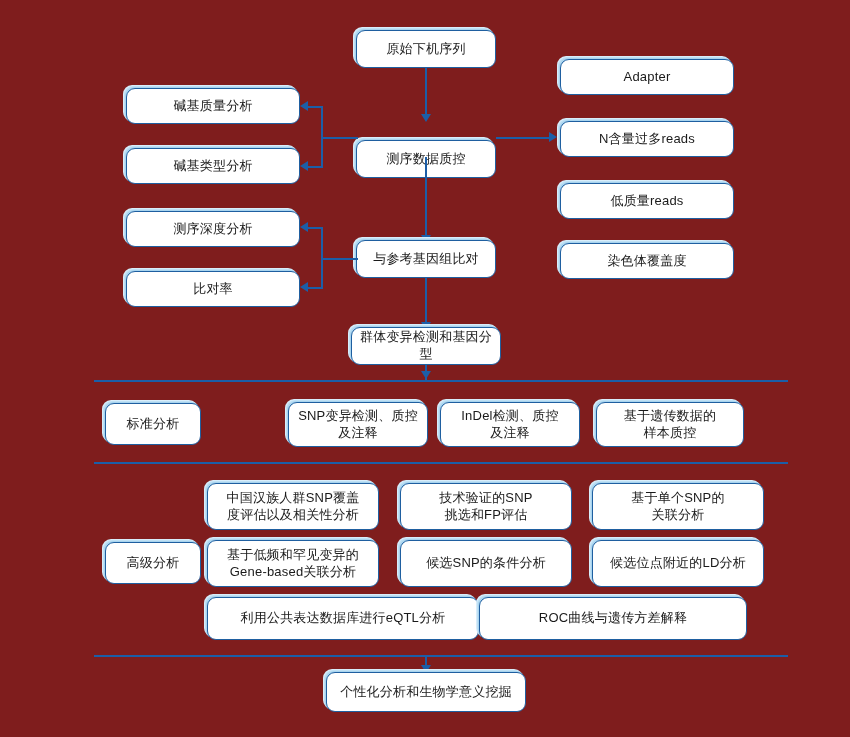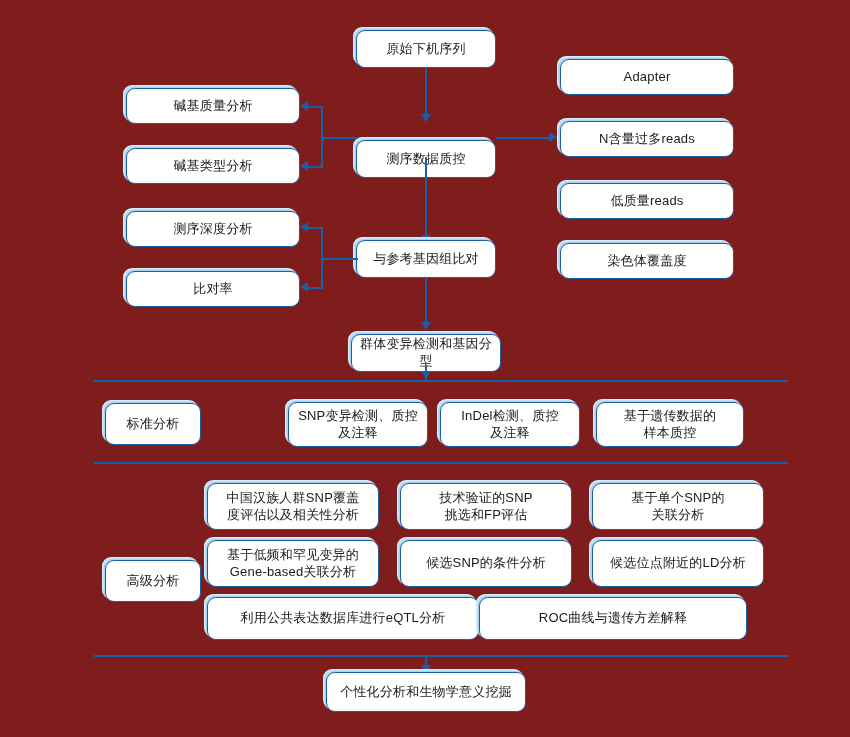--- a/index.html
+++ b/index.html
@@ -146,21 +146,21 @@
     <span class="label">测序深度分析</span>
   </div>
 
   <div class="node" style="left:126px; top:271px; width:174px; height:36px;">
     <span class="label">比对率</span>
   </div>
 
   <div class="vline" style="left:425px; top:278px; height:46px;"></div>
   <div class="arrow-down" style="left:420.5px; top:322px;"></div>
 
-  <div class="node" style="left:351px; top:334px; width:150px; height:38px;">
+  <div class="node" style="left:351px; top:327px; width:150px; height:38px;">
     <span class="label small">群体变异检测和基因分型</span>
   </div>
 
   <div class="vline" style="left:425px; top:365px; height:16px;"></div>
   <div class="arrow-down" style="left:420.5px; top:371px;"></div>
 
   <div class="divider" style="left:94px; top:380px; width:694px;"></div>
 
   <div class="node" style="left:105px; top:403px; width:96px; height:42px;">
     <span class="label">标准分析</span>
@@ -174,21 +174,21 @@
     <span class="label">InDel检测、质控
 及注释</span>
   </div>
   <div class="node" style="left:596px; top:402px; width:148px; height:45px;">
     <span class="label">基于遗传数据的
 样本质控</span>
   </div>
 
   <div class="divider" style="left:94px; top:462px; width:694px;"></div>
 
-  <div class="node" style="left:105px; top:560px; width:96px; height:42px;">
+  <div class="node" style="left:105px; top:542px; width:96px; height:42px;">
     <span class="label">高级分析</span>
   </div>
 
   <div class="node" style="left:207px; top:483px; width:172px; height:47px;">
     <span class="label">中国汉族人群SNP覆盖
 度评估以及相关性分析</span>
   </div>
   <div class="node" style="left:400px; top:483px; width:172px; height:47px;">
     <span class="label">技术验证的SNP
 挑选和FP评估</span>

